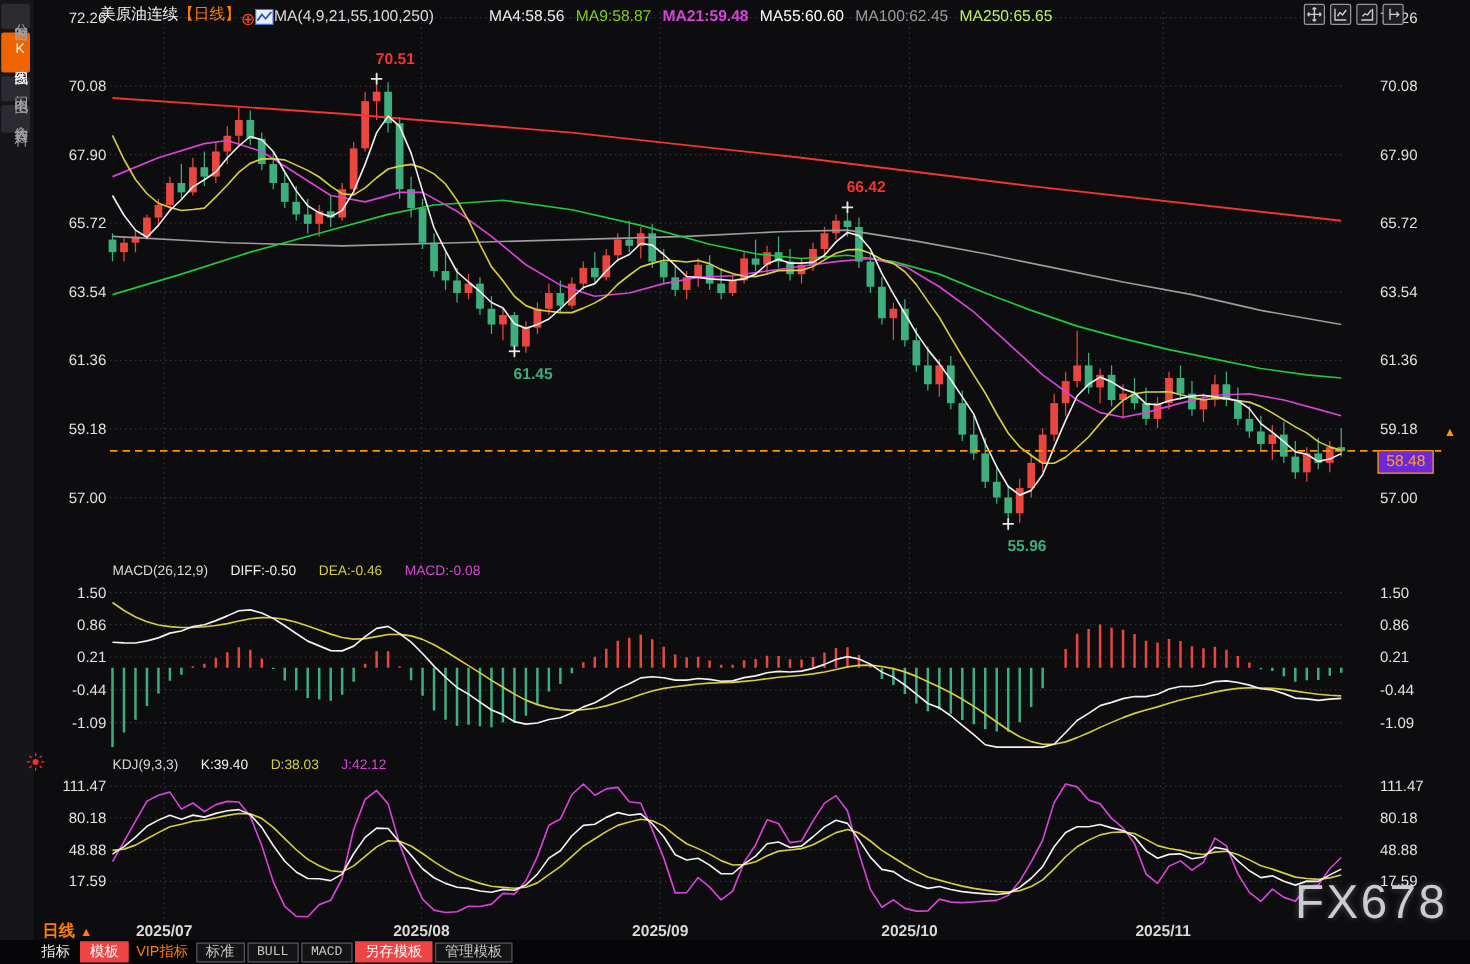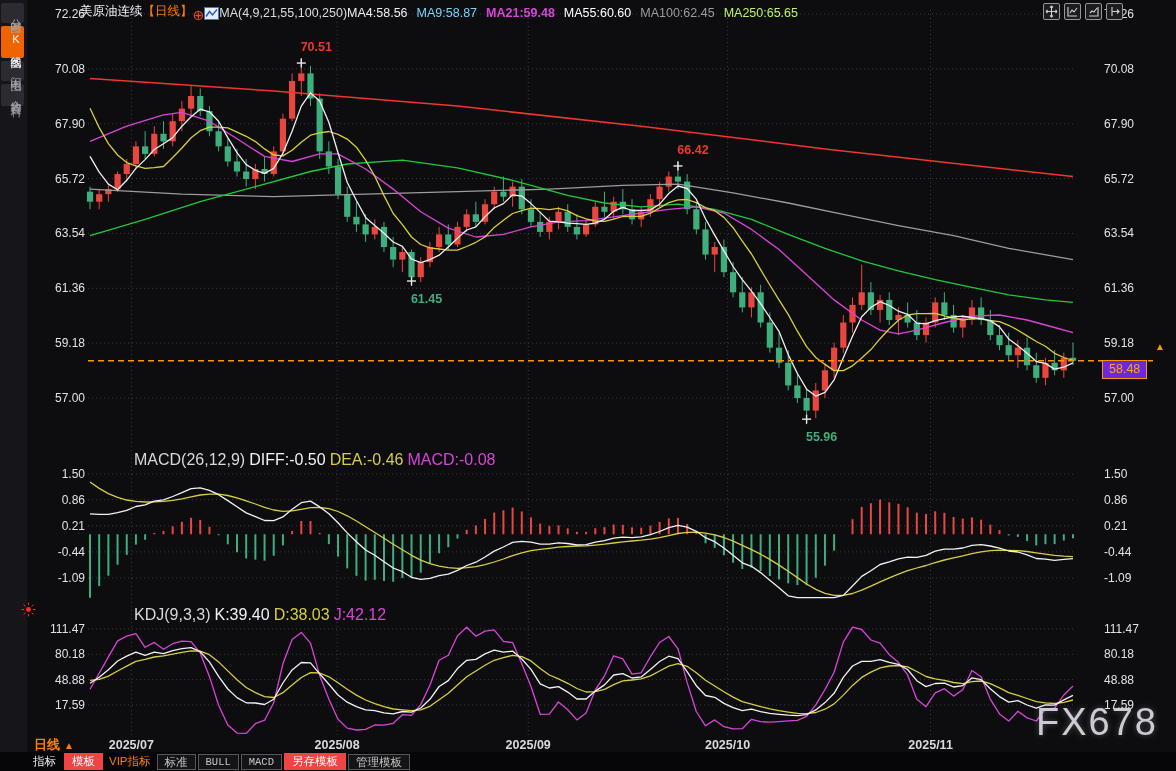--- a/index.html
+++ b/index.html
@@ -17,21 +17,21 @@
           z-index:4;font-size:12.5px;color:#ddd;white-space:nowrap;}
   .tb-title{color:#f2f2f2;}
   .tb-period{color:#ff7d00;cursor:pointer;}
   .tb-plus{color:#f04a1e;font-size:14px;line-height:10px;cursor:pointer;}
   .tb-ctype{display:inline-flex;cursor:pointer;}
   .tb-ma{color:#dcdcdc;}
   .winicons{position:absolute;left:1043px;top:3px;display:flex;gap:4px;z-index:4;}
   .wicon{width:15px;height:15px;border:1px solid #95959a;border-radius:2px;background:#1d1d21;
          display:flex;align-items:center;justify-content:center;cursor:pointer;}
   
-  .legend{position:absolute;display:flex;gap:4px;font-size:16px;z-index:3;white-space:nowrap;margin-left:44px;}
+  .legend{position:absolute;display:flex;gap:18px;font-size:11px;z-index:3;white-space:nowrap;}
   #macd-legend{left:90px;top:451px;}
   #kdj-legend{left:90px;top:606px;}
   
   .pricebox{position:absolute;left:1102px;top:360px;border:1px solid #ff9500;background:#6d28d9;
             color:#ffa21f;font-size:12.5px;padding:1px 6px 2px 6px;z-index:3;}
   .pricearrow{position:absolute;left:1155px;top:341px;color:#ff9500;font-size:10px;z-index:3;}
   .liveicon{position:absolute;left:21px;top:602px;z-index:6;}
   
   .periodrow{position:absolute;left:34px;top:736px;color:#ff8000;font-weight:bold;font-size:13px;
              z-index:3;cursor:pointer;}
@@ -491,23 +491,23 @@
     <span class="tb-title">美原油连续</span>
     <span class="tb-period">【日线】</span>
     <span class="tb-plus">⊕</span>
     <span class="tb-ctype">
       <svg width="15" height="13" viewBox="0 0 15 13">
         <rect x="0.5" y="0.5" width="14" height="12" fill="#e8eefc" stroke="#4a74c9"></rect>
         <polyline points="2,9.5 5.5,4.5 8.5,8 13,2.5" fill="none" stroke="#2b57b0" stroke-width="1.4"></polyline>
       </svg>
     </span>
     <span class="tb-ma">MA(4,9,21,55,100,250)</span>
-    <span id="ma-items" style="display:flex;gap:9px;">
+    <span id="ma-items" style="display:flex;gap:9px;margin-left:44px;">
         <span style="color: rgb(239, 239, 239);">MA4:58.56</span>
-        <span style="color: #7dd3fc;">MA9:58.87</span>
+        <span style="color: #84cc16;">MA9:58.87</span>
         <span style="color: rgb(216, 68, 216); font-weight: bold;">MA21:59.48</span>
         <span style="color: #ffffff;">MA55:60.60</span>
         <span style="color: rgb(156, 156, 156);">MA100:62.45</span>
         <span style="color: #bef264;">MA250:65.65</span>
       </span>
   </div>
 
   <div class="winicons" id="winicons">
       <div class="wicon">
         <svg width="13" height="13" viewBox="0 0 13 13">

